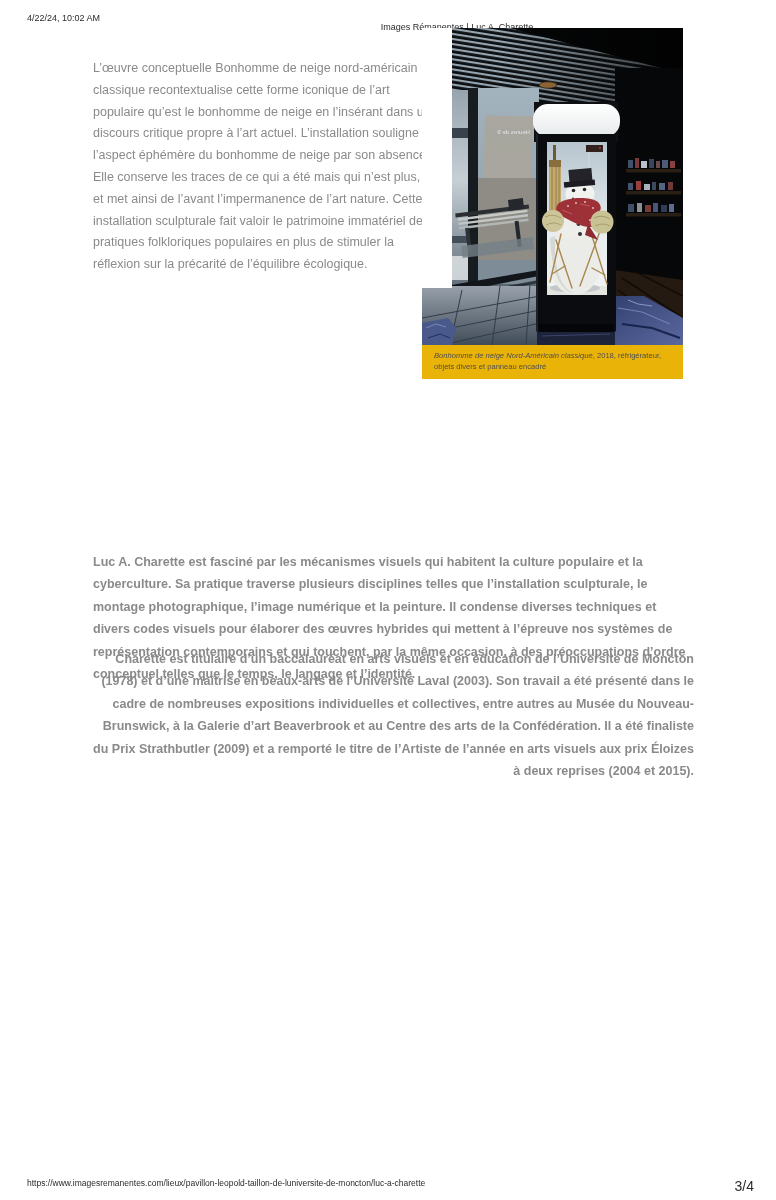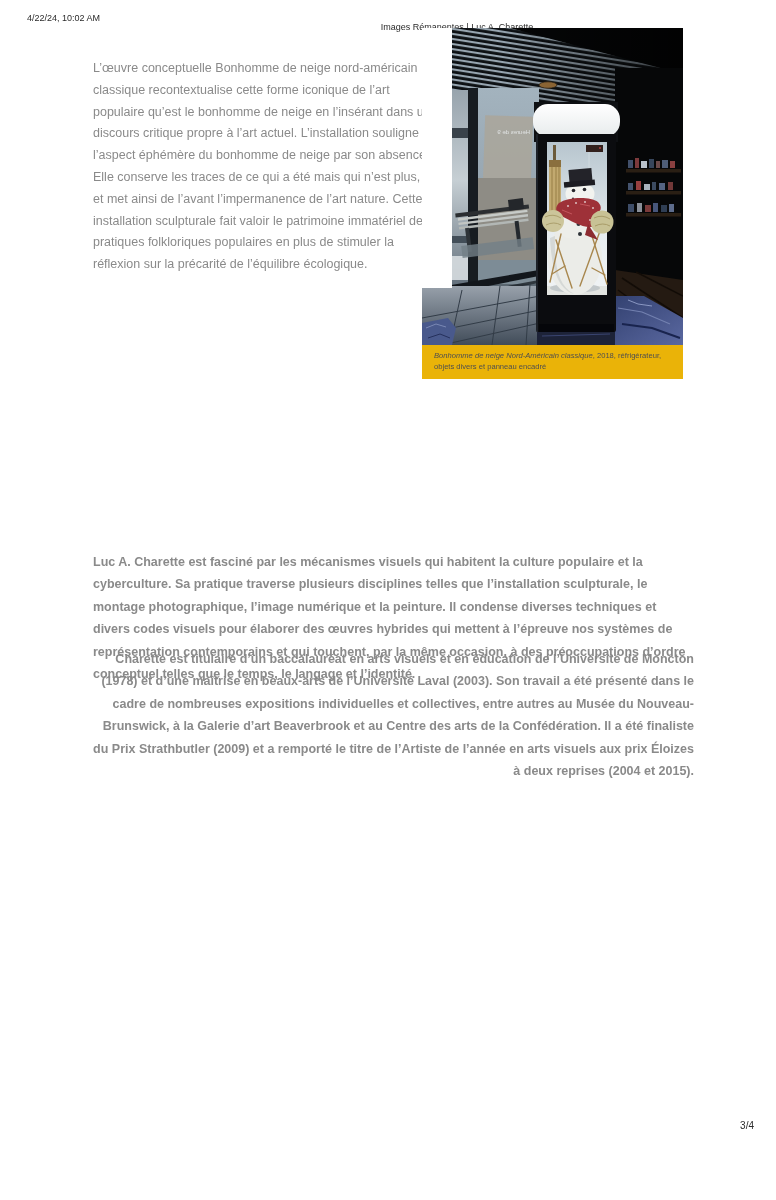--- a/index.html
+++ b/index.html
@@ -4,21 +4,21 @@
 <style>
   html,body{margin:0;padding:0;background:#fff;}
   .canvas{
     position:relative;width:776px;height:1200px;background:#ffffff;
     font-family:"Liberation Sans",sans-serif;overflow:hidden;
   }
   
   .ph-date{position:absolute;left:27px;top:13px;font-size:9px;color:#2b2b2b;}
   .ph-title{position:absolute;left:457px;top:22px;transform:translateX(-50%);font-size:9px;color:#2b2b2b;white-space:nowrap;}
   .pf-url{position:absolute;left:27px;top:1178px;font-size:8.5px;color:#2b2b2b;}
-  .pf-page{position:absolute;right:22px;top:1120px;font-size:10px;color:#2b2b2b;}
+  .pf-page{position:absolute;right:22px;top:1178px;font-size:14px;color:#2b2b2b;}
 
   
   .intro{position:absolute;left:93px;top:58px;width:341px;margin:0;
          font-size:12.5px;line-height:21.8px;color:#8a8a8a;}
   h1.page-heading{position:absolute;left:91px;top:455px;margin:0;
          font-size:41px;line-height:49px;font-weight:700;color:#2d4170;letter-spacing:0;}
   .bio{position:absolute;left:93px;width:601px;margin:0;
          font-size:12.5px;line-height:22.4px;color:#8a8a8a;font-weight:bold;}
   .bio-1{top:551px;}
   .bio-2{top:648px;text-align:right;}
@@ -242,15 +242,16 @@
         <rect x="0" y="0" width="30" height="260" fill="#ffffff"></rect>
       </svg>
     </div>
     <figcaption class="caption"><em>Bonhomme de neige Nord-Américain classique</em><span>, 2018, réfrigérateur, objets divers et panneau encadré</span></figcaption>
   </figure>
 
 
   <p class="bio bio-1">Luc A. Charette est fasciné par les mécanismes visuels qui habitent la culture populaire et la cyberculture. Sa pratique traverse plusieurs disciplines telles que l’installation sculpturale, le montage photographique, l’image numérique et la peinture. Il condense diverses techniques et divers codes visuels pour élaborer des œuvres hybrides qui mettent à l’épreuve nos systèmes de représentation contemporains et qui touchent, par la même occasion, à des préoccupations d’ordre conceptuel telles que le temps, le langage et l’identité.</p>
   <p class="bio bio-2">Charette est titulaire d’un baccalauréat en arts visuels et en éducation de l’Université de Moncton (1978) et d’une maîtrise en beaux-arts de l’Université Laval (2003). Son travail a été présenté dans le cadre de nombreuses expositions individuelles et collectives, entre autres au Musée du Nouveau-Brunswick, à la Galerie d’art Beaverbrook et au Centre des arts de la Confédération. Il a été finaliste du Prix Strathbutler (2009) et a remporté le titre de l’Artiste de l’année en arts visuels aux prix Éloizes à deux reprises (2004 et 2015).</p>
 
+  <span class="pf-url">https://www.imagesremanentes.com/lieux/pavillon-leopold-taillon-de-luniversite-de-moncton/luc-a-charette</span>
   <span class="pf-page">3/4</span>
 
 </div>
 
 </body></html>

